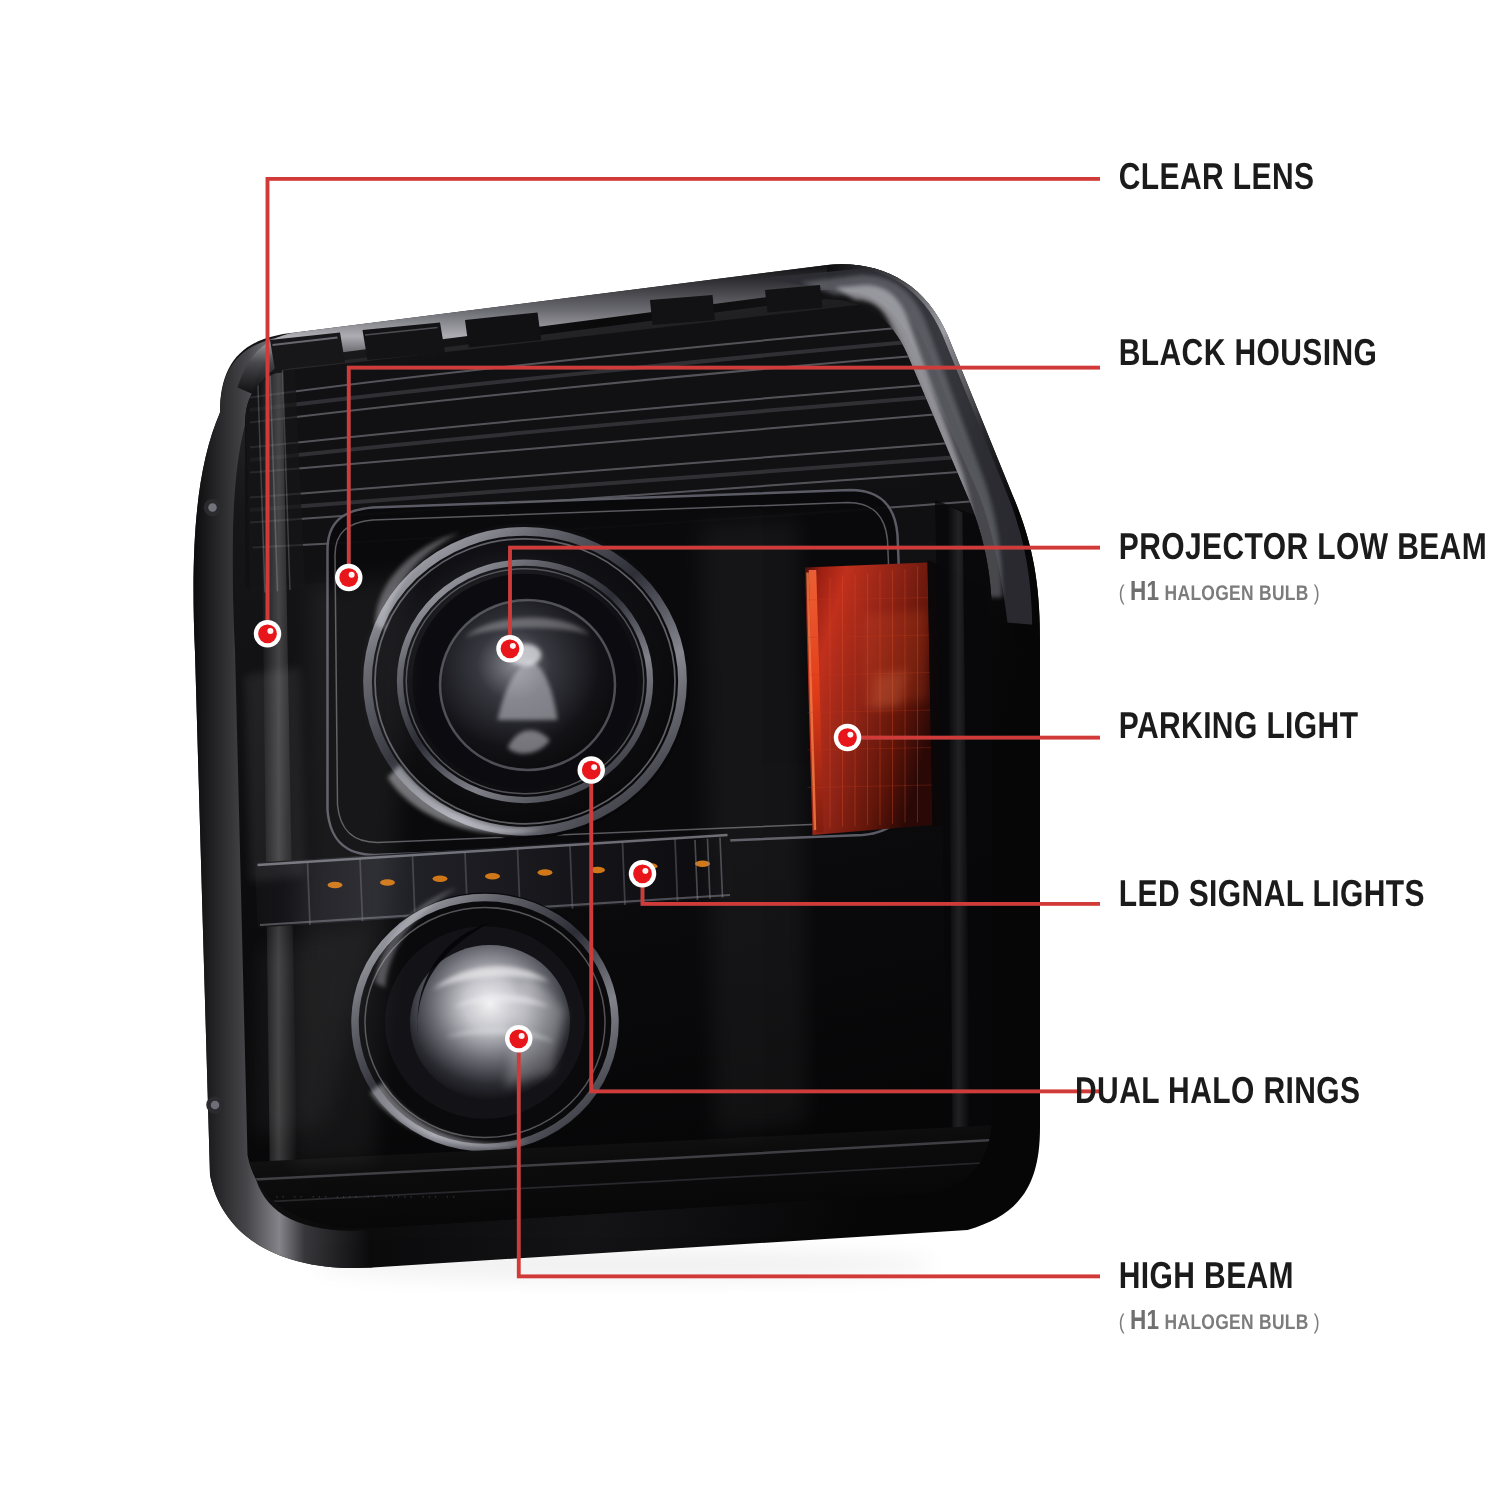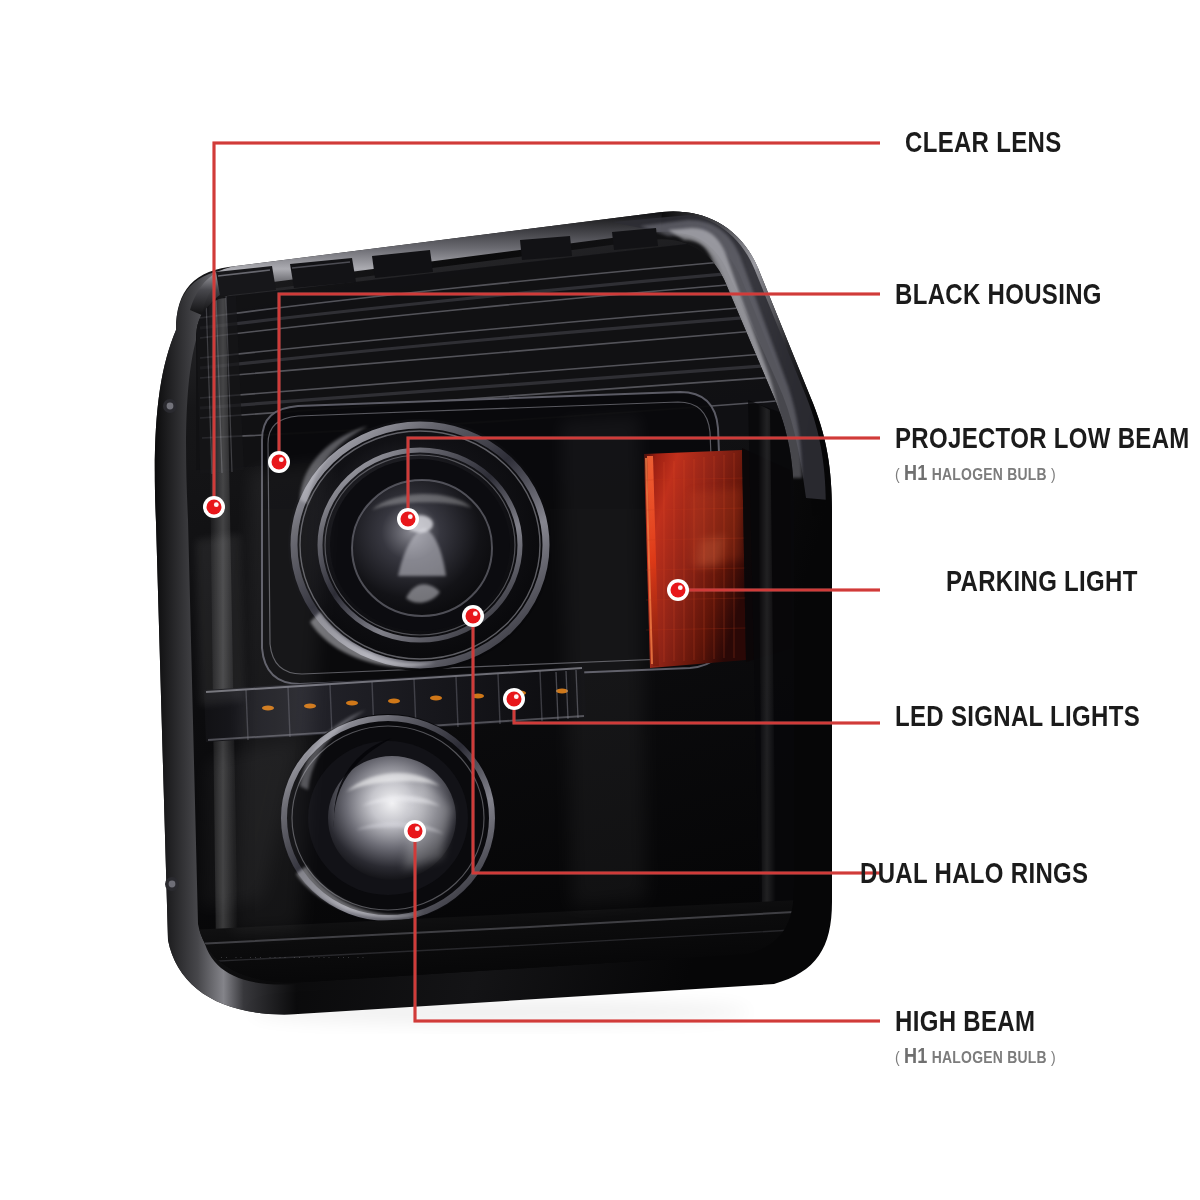--- a/index.html
+++ b/index.html
@@ -460,31 +460,31 @@
           <g>
             <circle cx="415" cy="831" r="11" fill="#ffffff"></circle>
             <circle cx="415" cy="831" r="7.5" fill="#e8161a"></circle>
             <circle cx="417.3" cy="828.7" r="2.4" fill="#ffffff" opacity="0.95"></circle>
           </g>
         </g>
     </svg>
   </div>
 
   <div id="label-layer">
-      <div class="label-block" style="left: 895px; top: 127px; margin-left: 10px;">
+      <div class="label-block" style="left: 895px; top: 127px;">
         <span class="label-main">CLEAR LENS</span>
       </div>
-      <div class="label-block" style="left: 895px; top: 279px;">
+      <div class="label-block" style="left: 895px; top: 268px;">
         <span class="label-main">BLACK HOUSING</span>
       </div>
       <div class="label-block" style="left: 895px; top: 423px;">
         <span class="label-main">PROJECTOR LOW BEAM</span>
         <span class="label-sub"><span class="paren">( </span><span class="code">H1</span><span class="rest"> HALOGEN BULB </span><span class="paren">)</span></span>
       </div>
-      <div class="label-block" style="left: 946px; top: 566px;">
+      <div class="label-block" style="left: 895px; top: 566px;">
         <span class="label-main">PARKING LIGHT</span>
       </div>
       <div class="label-block" style="left: 895px; top: 701px;">
         <span class="label-main">LED SIGNAL LIGHTS</span>
       </div>
       <div class="label-block" style="left: 860px; top: 858px;">
         <span class="label-main">DUAL HALO RINGS</span>
       </div>
       <div class="label-block" style="left: 895px; top: 1006px;">
         <span class="label-main">HIGH BEAM</span>

